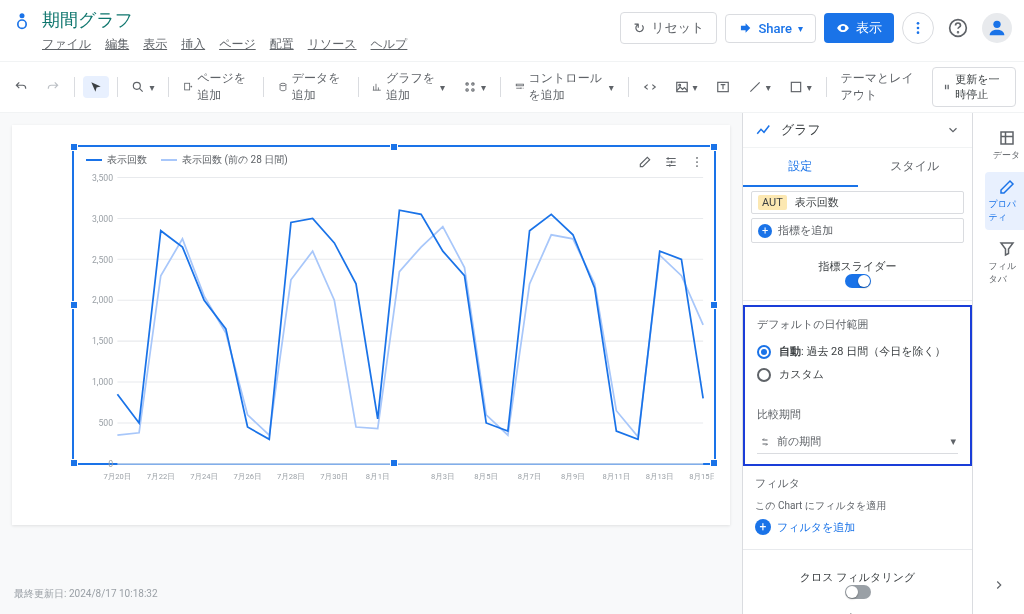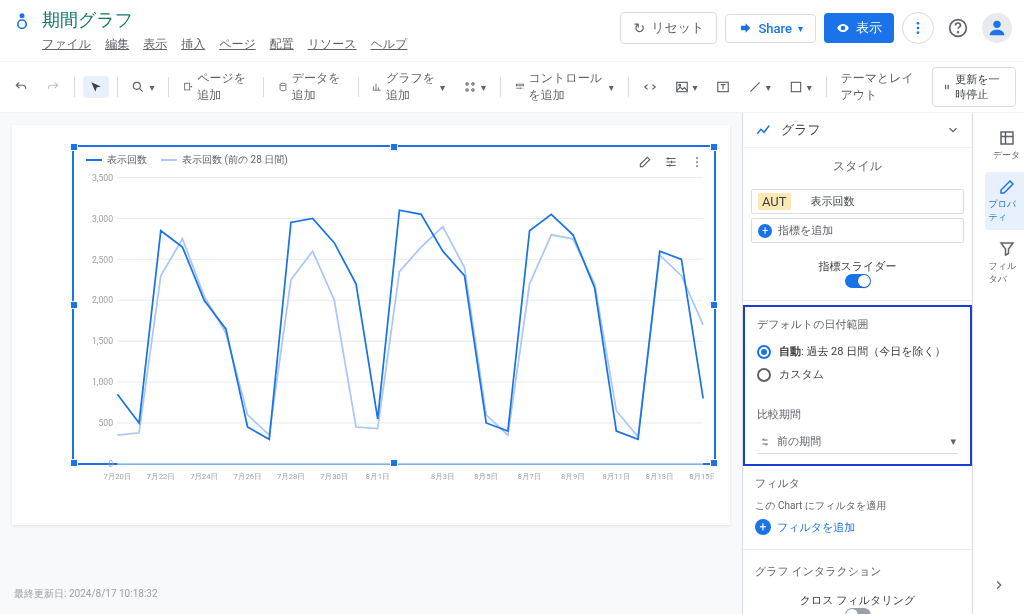--- a/index.html
+++ b/index.html
@@ -48,21 +48,21 @@
 
 
 .props { width: 230px; border-left: 1px solid #dadce0; background: #fff; overflow-y: auto; font-size: 11px; }
 .props-header { display: flex; align-items: center; padding: 8px 12px; gap: 8px; border-bottom: 1px solid #f1f3f4; }
 .props-header svg { color: #1a73e8; }
 .props-title { flex: 1; font-size: 13px; }
 .props-tabs { display: flex; }
 .props-tab { flex: 1; text-align: center; padding: 10px 0; font-size: 12px; color: #5f6368; cursor: pointer; }
 .props-tab.active { color: #1a73e8; border-bottom: 2px solid #1a73e8; font-weight: 500; }
 .metric-row { display: flex; align-items: center; border: 1px solid #dadce0; border-radius: 2px; margin: 4px 8px; padding: 3px 6px; font-size: 11px; }
-.metric-row .aut { background: #fce8b2; font-size: 13px; padding: 1px 4px; margin-right: 20px; border-radius: 2px; }
+.metric-row .aut { background: #fce8b2; font-size: 11px; padding: 1px 4px; margin-right: 8px; border-radius: 2px; }
 .add-metric { display: flex; align-items: center; gap: 6px; margin: 4px 8px 8px; padding: 4px 6px; border: 1px solid #dadce0; border-radius: 2px; font-size: 11px; color: #5f6368; cursor: pointer; }
 .add-metric .plus { width: 14px; height: 14px; border-radius: 50%; background: #1a73e8; color: #fff; display: inline-flex; align-items: center; justify-content: center; font-size: 11px; }
 .prop-row { display: flex; align-items: center; justify-content: space-between; padding: 8px 12px; font-size: 11px; color: #3c4043; flex-direction: column; }
 .toggle { width: 26px; height: 14px; background: #1a73e8; border-radius: 7px; position: relative; }
 .toggle.off { background: #9aa0a6; }
 .toggle::after { content: ''; width: 12px; height: 12px; background: #fff; border-radius: 50%; position: absolute; top: 1px; right: 1px; box-shadow: 0 1px 2px rgba(0,0,0,0.3); }
 .toggle.off::after { left: 1px; right: auto; }
 .prop-section { padding: 10px 12px; }
 .prop-section.highlighted { border: 2px solid #1a3dd8; }
 .section-title { font-size: 11px; color: #5f6368; margin-bottom: 8px; }
@@ -344,20 +344,21 @@
     <div class="props-header">
       <svg width="18" height="18" viewBox="0 0 24 24" fill="none" stroke="#1a73e8" stroke-width="2">
           <path d="M3 17l5-6 4 4 7-9"></path>
         </svg>
       <div class="props-title">グラフ</div>
       <svg width="14" height="14" viewBox="0 0 24 24" fill="none" stroke="#5f6368" stroke-width="2">
           <path d="M6 9l6 6 6-6"></path>
         </svg>
     </div>
     <div class="props-tabs">
+      <div class="props-tab active">設定</div>
       <div class="props-tab">スタイル</div>
     </div>
     <div class="metric-row">
       <span class="aut">AUT</span>
       <span>表示回数</span>
     </div>
     <div class="add-metric">
       <span class="plus">+</span>
       <span>指標を追加</span>
     </div>
@@ -388,21 +389,20 @@
     <div class="filter-section">
       <div class="section-title">フィルタ</div>
       <div class="apply-text">この Chart にフィルタを適用</div>
       <div class="add-filter">
         <span class="plus">+</span>
         <span>フィルタを追加</span>
       </div>
     </div>
     <div class="hr"></div>
     <div class="prop-section">
-      <div class="section-title">グラフ インタラクション</div>
       <div class="prop-row" style="padding:6px 0">
         <span>クロス フィルタリング</span>
         <div class="toggle off"></div>
       </div>
       <div class="prop-row" style="padding:6px 0">
         <span>ズーム</span>
         <div class="toggle off"></div>
       </div>
     </div>
   </div>

